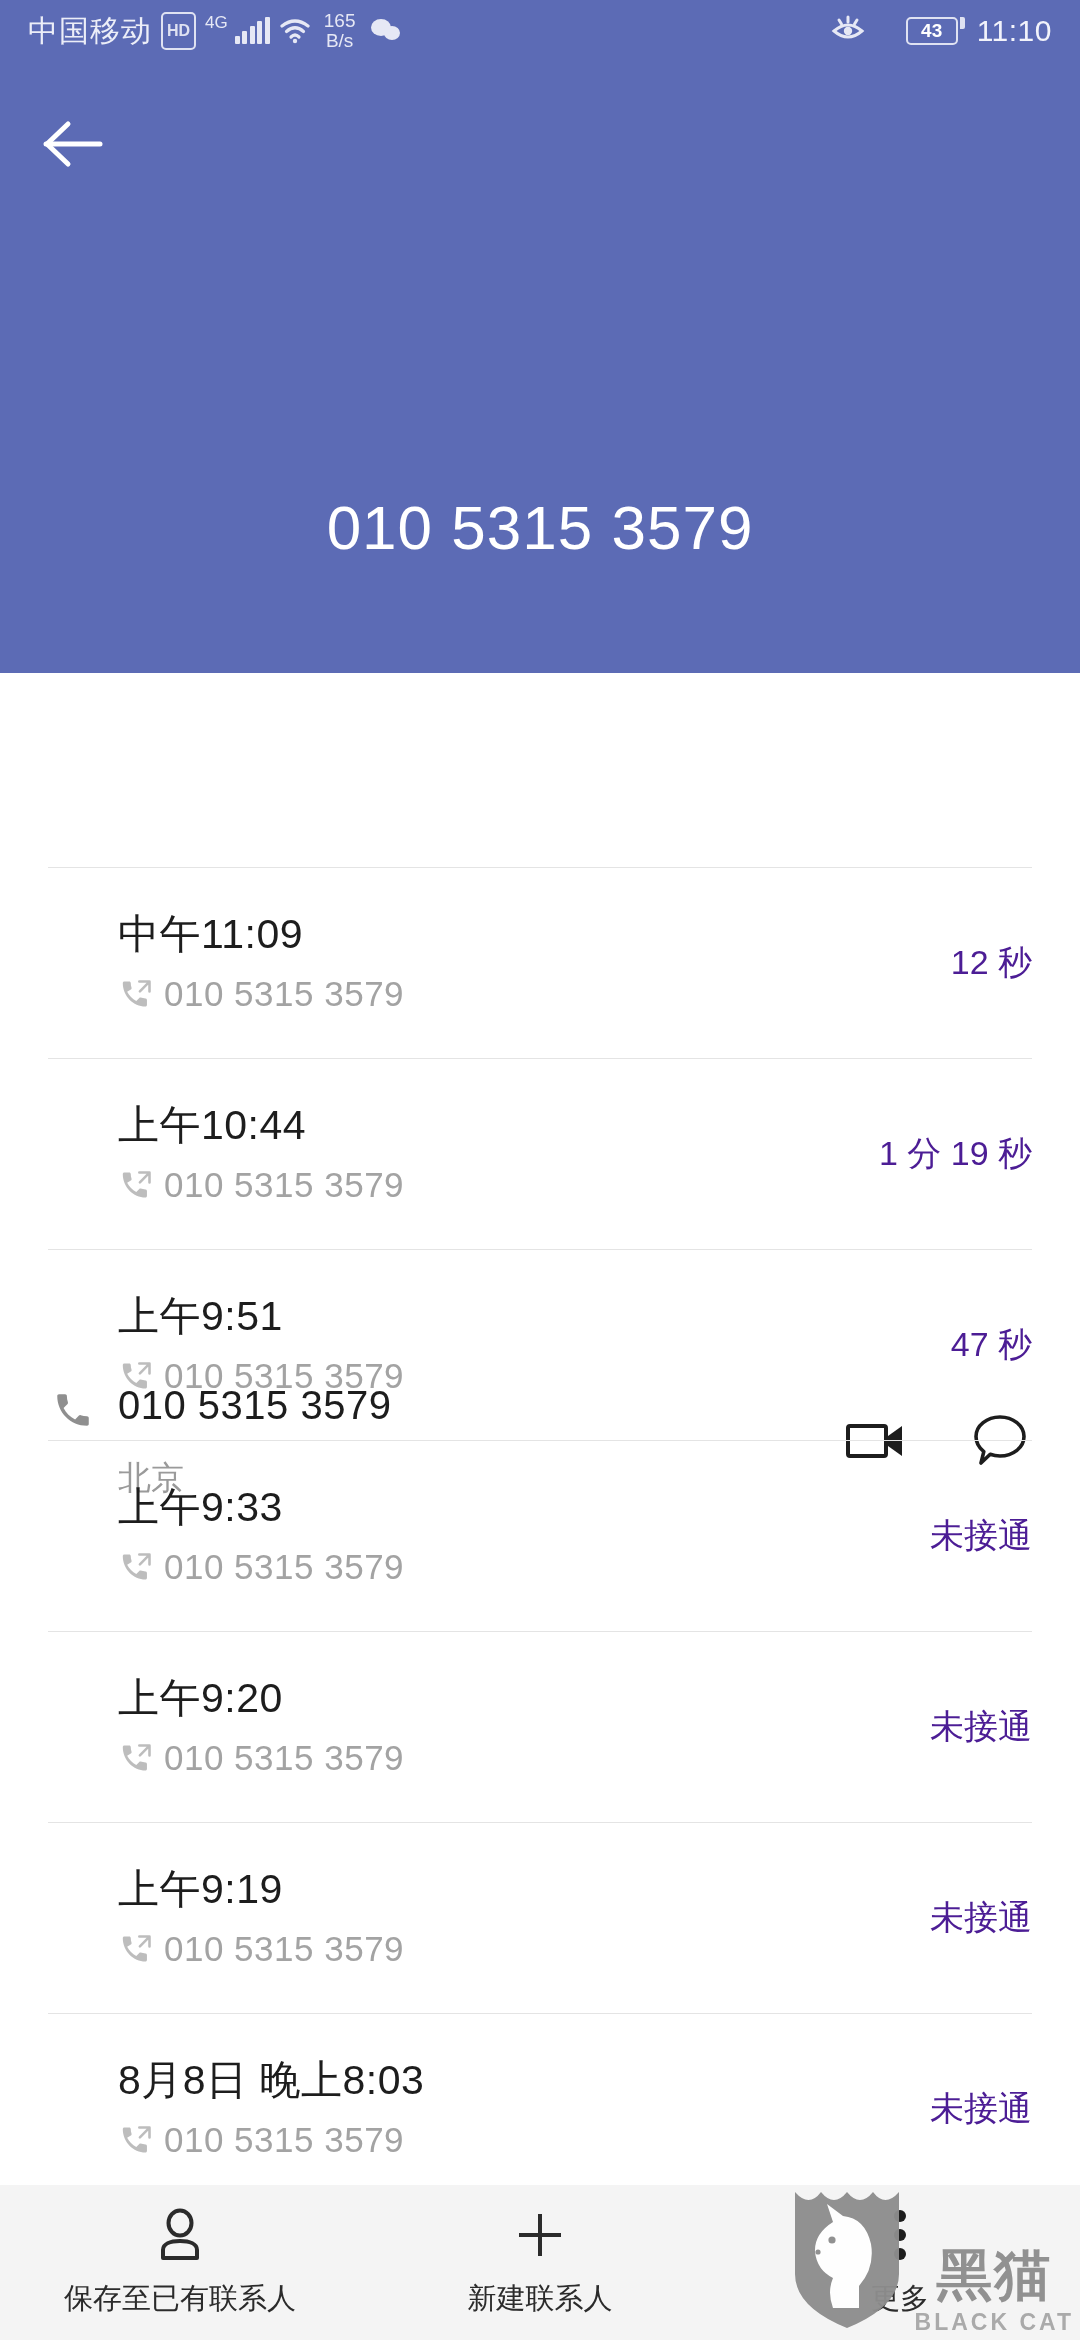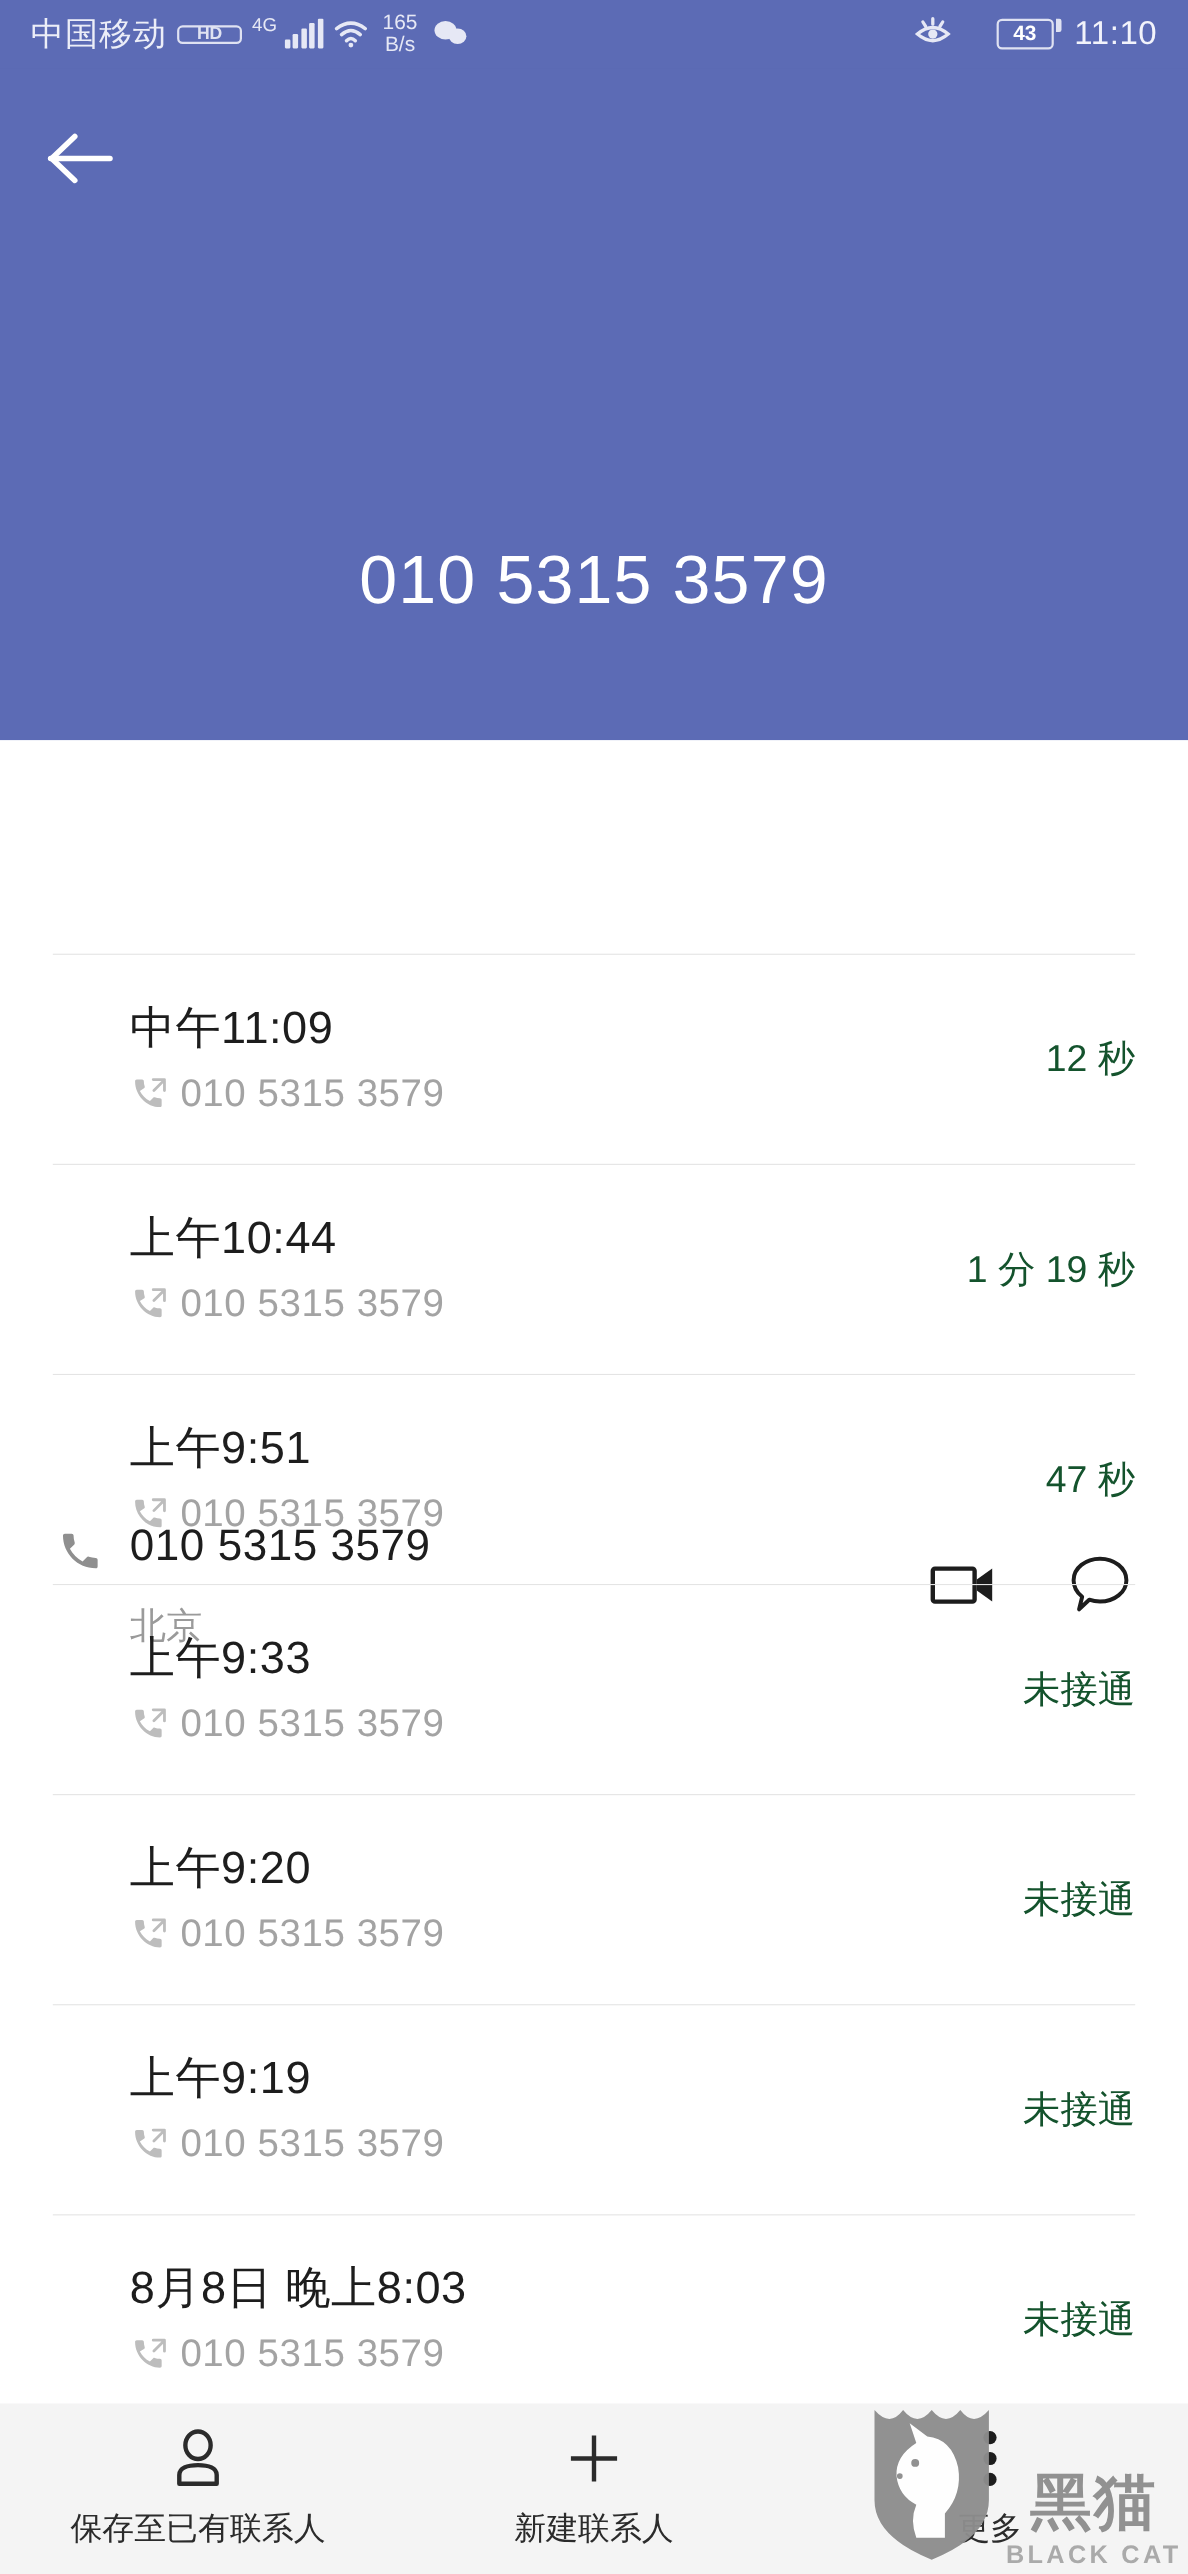--- a/index.html
+++ b/index.html
@@ -15,22 +15,22 @@
   .statusbar{
     position:absolute; top:0; left:0; width:1080px; height:62px;
     background:#5c6bb5; color:#e6e8f5;
     display:flex; align-items:center; padding:0 28px;
   }
   .sb-left{ display:flex; align-items:center; gap:9px; }
   .sb-carrier{ font-size:30px; letter-spacing:1px; color:#eceef8; }
   .sb-hd{
     display:inline-flex; align-items:center; justify-content:center;
     border:2px solid #dfe2f2; border-radius:5px;
-    font-size:16px; font-weight:bold; padding:1px 16px; line-height:1;
-    color:#dfe2f2; height:17px; min-width:34px;
+    font-size:16px; font-weight:bold; padding:1px 4px; line-height:1;
+    color:#dfe2f2; height:38px; min-width:34px;
   }
   .sb-4g{ font-size:17px; position:relative; top:-8px; margin-right:-2px;}
   .bars{ display:flex; align-items:flex-end; gap:2.5px; height:26px; }
   .bars i{ display:block; width:5px; background:#e6e8f5; border-radius:1px; }
   .bars i:nth-child(1){height:8px} .bars i:nth-child(2){height:13px}
   .bars i:nth-child(3){height:18px} .bars i:nth-child(4){height:23px}
   .bars i:nth-child(5){height:27px}
   .sb-wifi{ width:32px; height:26px; position:relative; }
   .sb-speed{ font-size:19px; line-height:20px; text-align:center; margin-left:4px;}
   .sb-wechat{ width:34px; height:28px; position:relative; margin-left:6px;}
@@ -97,21 +97,21 @@
   }
   .log-entry{
     position:relative; height:190px;
     display:flex; align-items:center;
     padding:0 48px 0 118px;
   }
   .log-left{ flex:1; }
   .log-time{ font-size:41px; color:#1d1d1d; line-height:1.12; letter-spacing:.5px;}
   .log-sub{ display:flex; align-items:center; gap:10px; margin-top:16px;}
   .log-num{ font-size:35px; color:#a3a3a3; letter-spacing:.5px;}
-  .log-dur{ font-size:34px; color:#14532d; white-space:nowrap; }
+  .log-dur{ font-size:34px; color:#4c1d95; white-space:nowrap; }
 
   
   .bottombar{
     position:absolute; left:0; bottom:0; width:1080px; height:155px;
     background:#f4f4f4;
     display:flex; align-items:flex-start;
   }
   .bb-item{
     flex:1; height:155px;
     display:flex; flex-direction:column; align-items:center;

